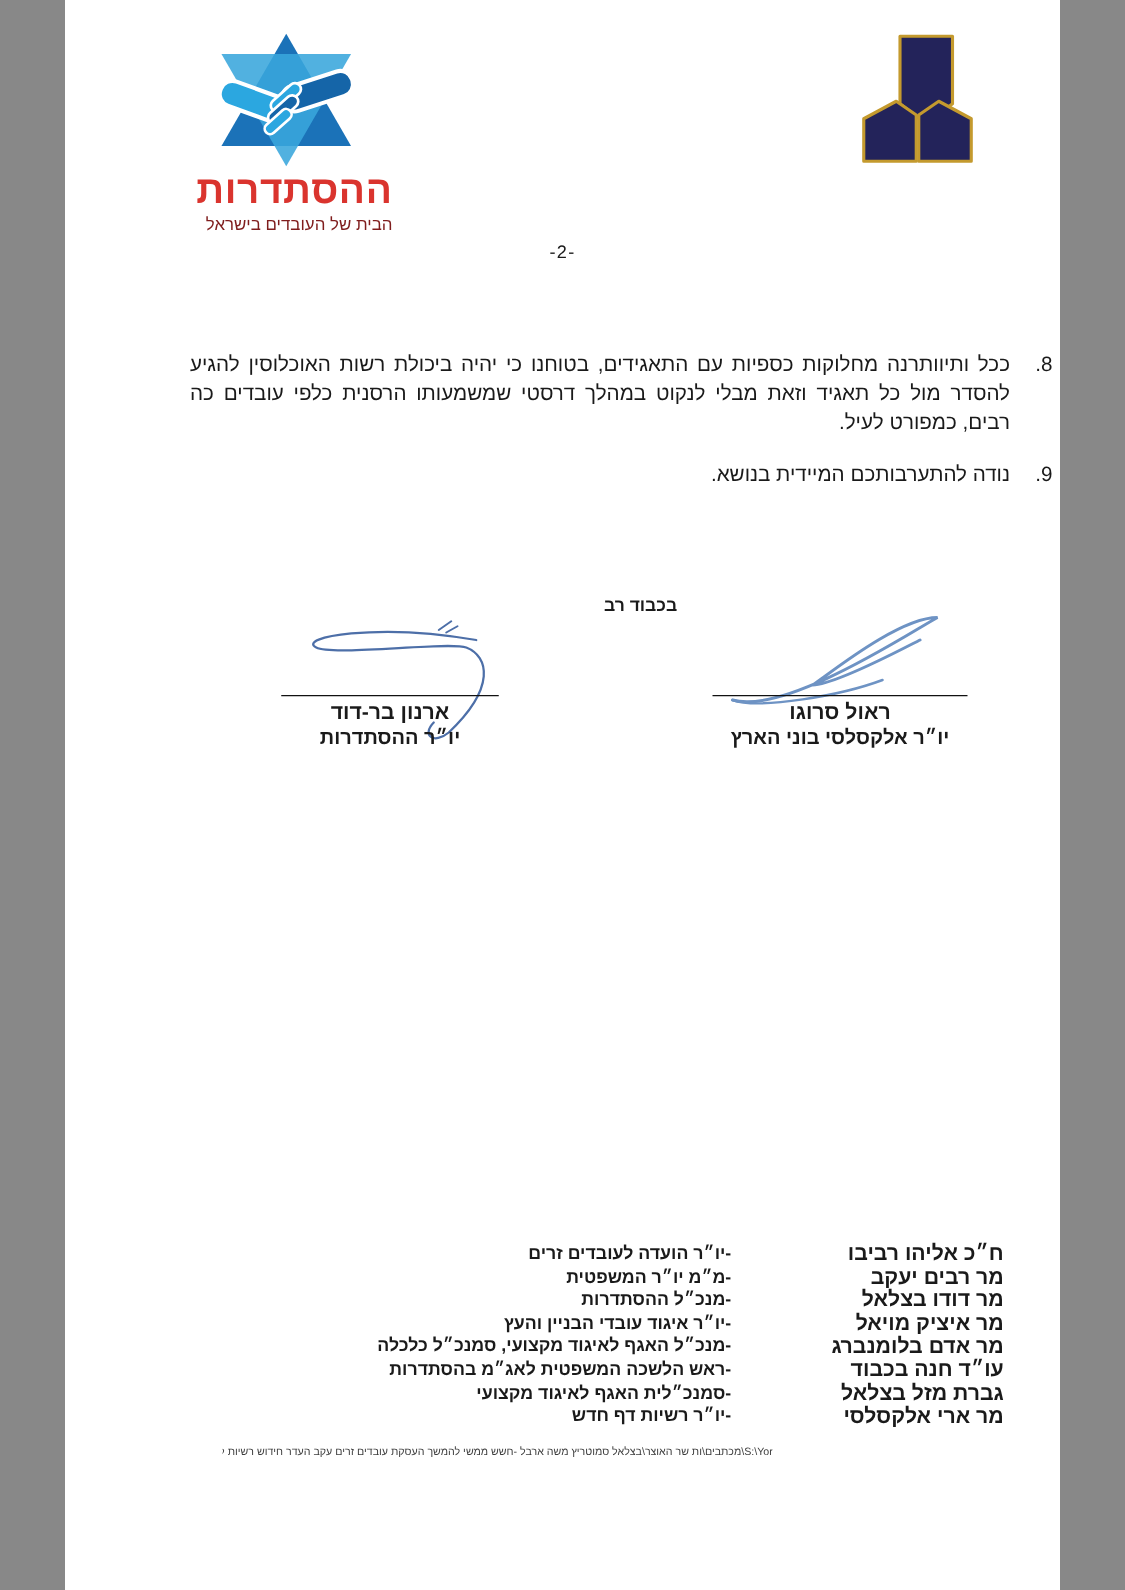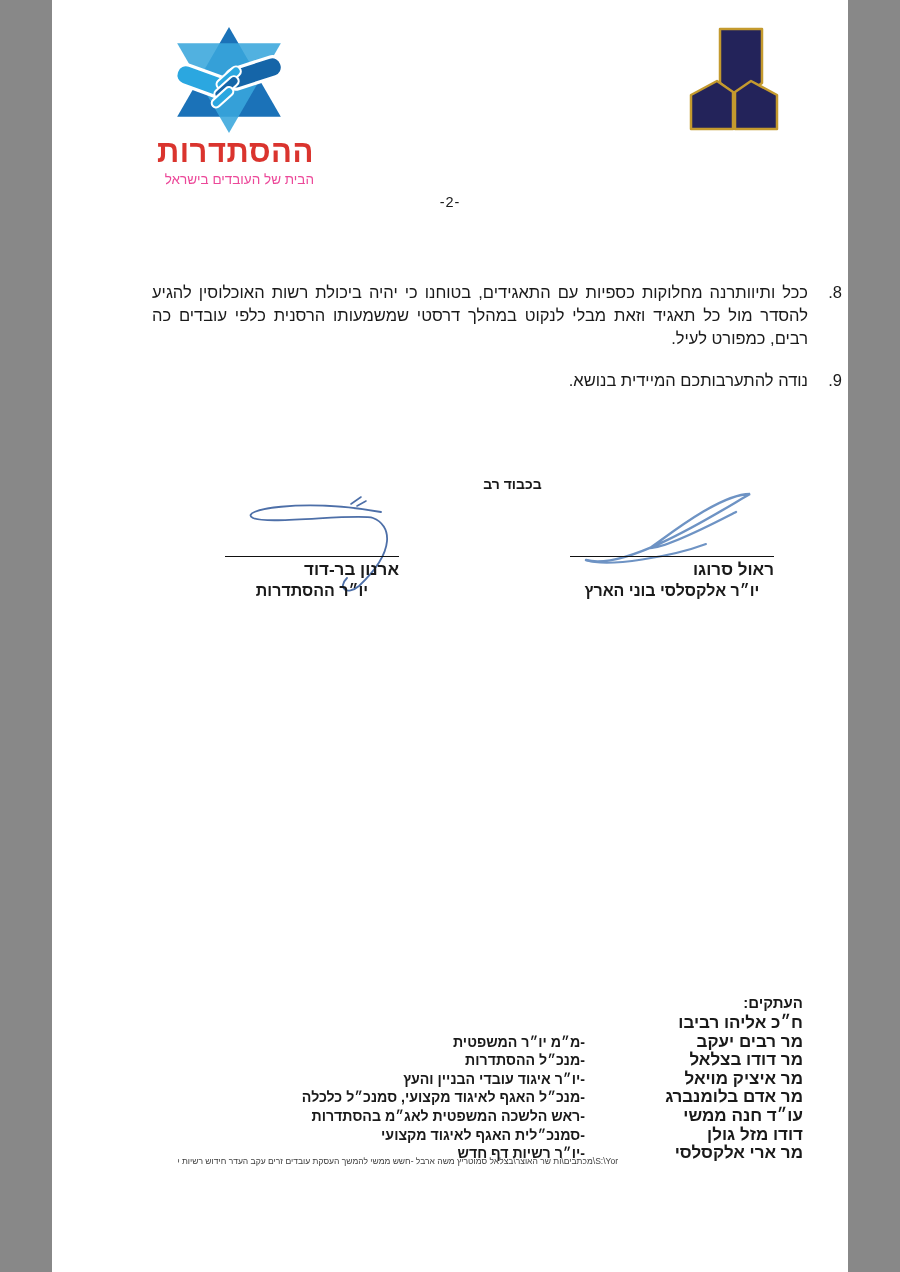--- a/index.html
+++ b/index.html
@@ -10,21 +10,21 @@
     background:#ffffff;
     font-family:Liberation Sans, sans-serif;
     color:#1a1a1a;
     overflow:hidden;
   }
 
   
   .logo-histadrut { position:absolute; left:92px; top:26px; width:170px; text-align:right; }
   .logo-histadrut svg { display:block; margin:0 auto 2px auto; }
   .histadrut-name { font-size:31px; font-weight:bold; letter-spacing:0.5px; line-height:1.05; }
-  .histadrut-tagline { font-size:13.5px; color:#ec4899; margin-top:3px; }
+  .histadrut-tagline { font-size:13.5px; color:#7f1d1d; margin-top:3px; }
 
   .logo-builders { position:absolute; right:58px; top:26px; width:125px; text-align:right; direction:rtl; }
   .logo-builders svg { display:block; margin:0 6px 4px auto; }
   .builders-line { font-size:23px; font-weight:bold; line-height:1.12; letter-spacing:0.5px; }
 
   
   .page-number { position:absolute; left:0; right:0; top:194px; text-align:center; font-size:14.5px; letter-spacing:1px; }
 
   
   .body-block { position:absolute; left:100px; top:281px; width:690px; direction:rtl; }
@@ -35,21 +35,21 @@
   .closing { position:absolute; left:378px; top:476px; width:165px; text-align:center; font-weight:bold; font-size:14px; }
 
   
   .sig-block { position:absolute; top:486px; text-align:center; }
   .sig-right { left:518px; width:204px; }
   .sig-left  { left:173px; width:174px; }
   .sig-art { position:absolute; pointer-events:none; }
   .sig-right .sig-art { left:8px; top:-2px; }
   .sig-left  .sig-art { left:6px; top:8px; }
   .sig-line { position:absolute; top:70px; left:0; right:0; border-bottom:1.6px solid #111; }
-  .sig-name { position:absolute; top:74px; left:0; right:0; font-weight:bold; font-size:17px;text-align:right; }
+  .sig-name { position:absolute; top:74px; left:0; right:0; font-weight:bold; font-size:17px; }
   .sig-title { position:absolute; top:96px; left:0; right:0; font-weight:bold; font-size:16px; }
 
   
   .copies { position:absolute; right:45px; top:994px; width:562px; direction:rtl; }
   .copies-heading { font-weight:bold; font-size:15px; margin-bottom:3px; }
   .copies-row { display:grid; grid-template-columns:218px 344px; direction:rtl; line-height:18.6px; }
   .copy-name { font-weight:bold; font-size:17px; text-align:right; }
   .copy-role { font-weight:bold; font-size:14.2px; text-align:right; white-space:nowrap; }
 
   
@@ -114,46 +114,46 @@
     <svg class="sig-art" width="166" height="104" viewBox="0 0 166 104" aria-hidden="true">
       <path d="M 120,10 l 10,-7 m -4,9 l 9,-5" fill="none" stroke="#4d6fa8" stroke-width="1.6" stroke-linecap="round"></path>
       <path d="M 150,18 C 70,4 6,16 22,24 C 36,31 128,19 142,24 C 160,31 166,56 128,92 C 116,102 106,94 116,84" fill="none" stroke="#4d6fa8" stroke-width="1.8" stroke-linecap="round"></path>
     </svg>
     <div class="sig-line"></div>
     <div class="sig-name">ארנון בר-דוד</div>
     <div class="sig-title">יו״ר ההסתדרות</div>
   </div>
 
   <div class="copies">
-    <div class="copies-heading">העתקים:</div>
     <div class="copies-row">
         <div class="copy-name">ח״כ אליהו רביבו</div>
+        <div class="copy-role">-יו״ר הועדה לעובדים זרים</div>
       </div>
       <div class="copies-row">
         <div class="copy-name">מר רבים יעקב</div>
         <div class="copy-role">-מ״מ יו״ר המשפטית</div>
       </div>
       <div class="copies-row">
         <div class="copy-name">מר דודו בצלאל</div>
         <div class="copy-role">-מנכ״ל ההסתדרות</div>
       </div>
       <div class="copies-row">
         <div class="copy-name">מר איציק מויאל</div>
         <div class="copy-role">-יו״ר איגוד עובדי הבניין והעץ</div>
       </div>
       <div class="copies-row">
         <div class="copy-name">מר אדם בלומנברג</div>
         <div class="copy-role">-מנכ״ל האגף לאיגוד מקצועי, סמנכ״ל כלכלה</div>
       </div>
       <div class="copies-row">
-        <div class="copy-name">עו״ד חנה ממשי</div>
+        <div class="copy-name">עו״ד חנה בכבוד</div>
         <div class="copy-role">-ראש הלשכה המשפטית לאג״מ בהסתדרות</div>
       </div>
       <div class="copies-row">
-        <div class="copy-name">דודו מזל גולן</div>
+        <div class="copy-name">גברת מזל בצלאל</div>
         <div class="copy-role">-סמנכ״לית האגף לאיגוד מקצועי</div>
       </div>
       <div class="copies-row">
         <div class="copy-name">מר ארי אלקסלסי</div>
         <div class="copy-role">-יו״ר רשיות דף חדש</div>
       </div>
   </div>
 
   <div class="footer-path">S:\Yor\מכתבים\ות שר האוצר\בצלאל סמוטריץ משה ארבל -חשש ממשי להמשך העסקת עובדים זרים עקב העדר חידוש רשיות לתאגידי כח.docx</div>
 

